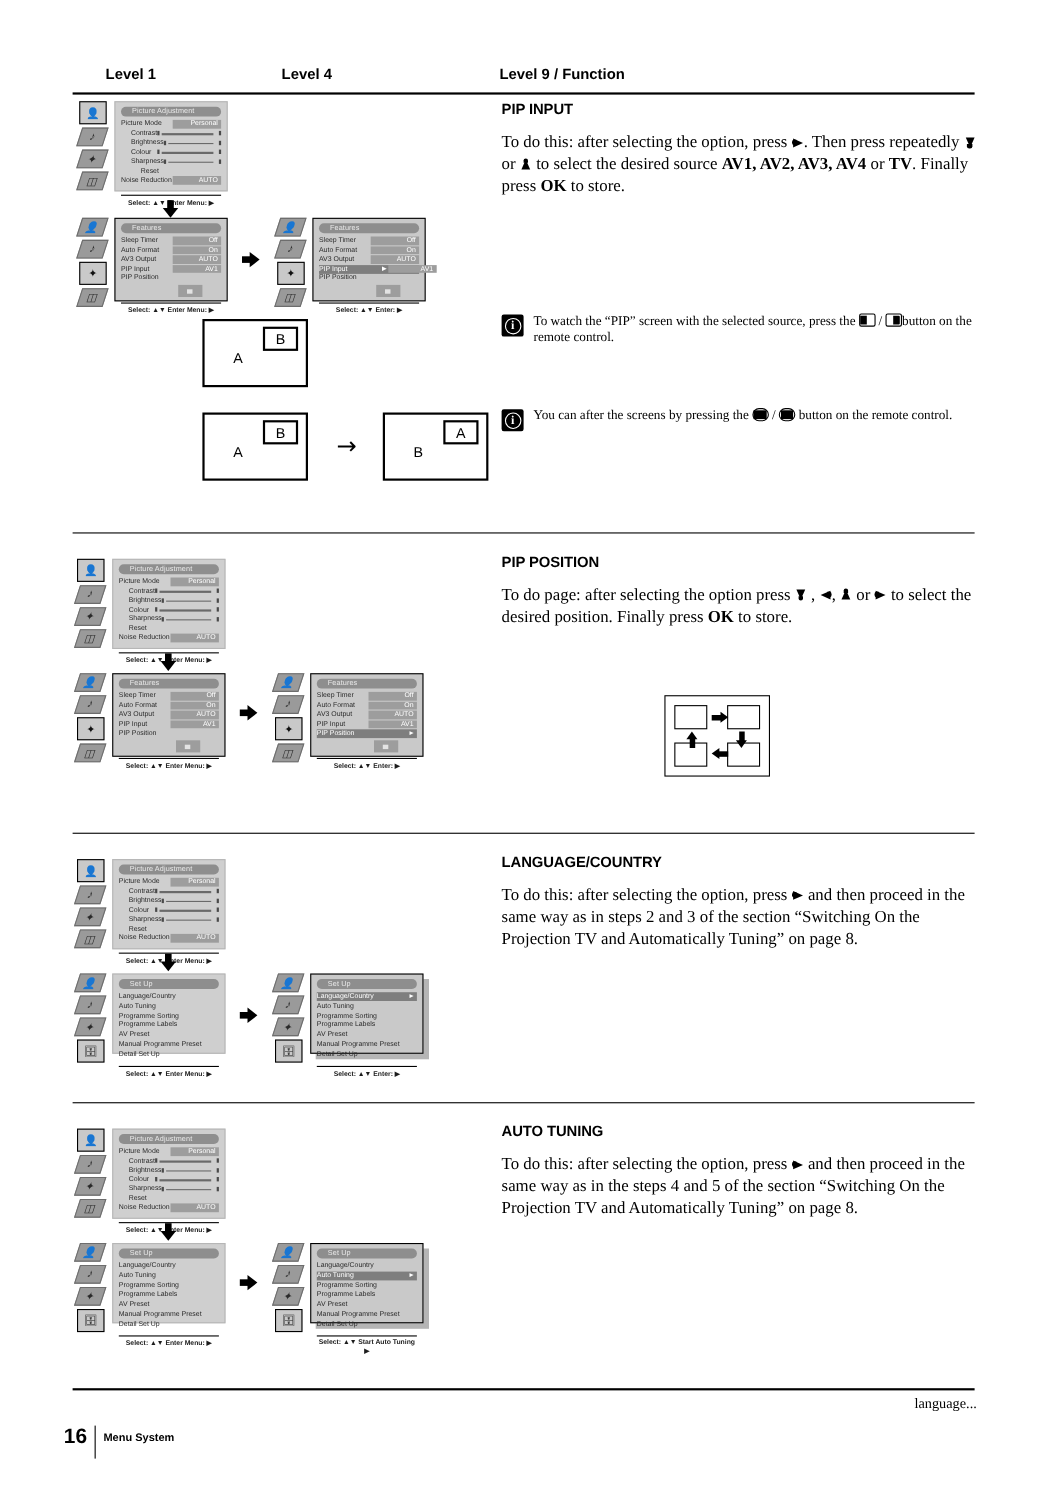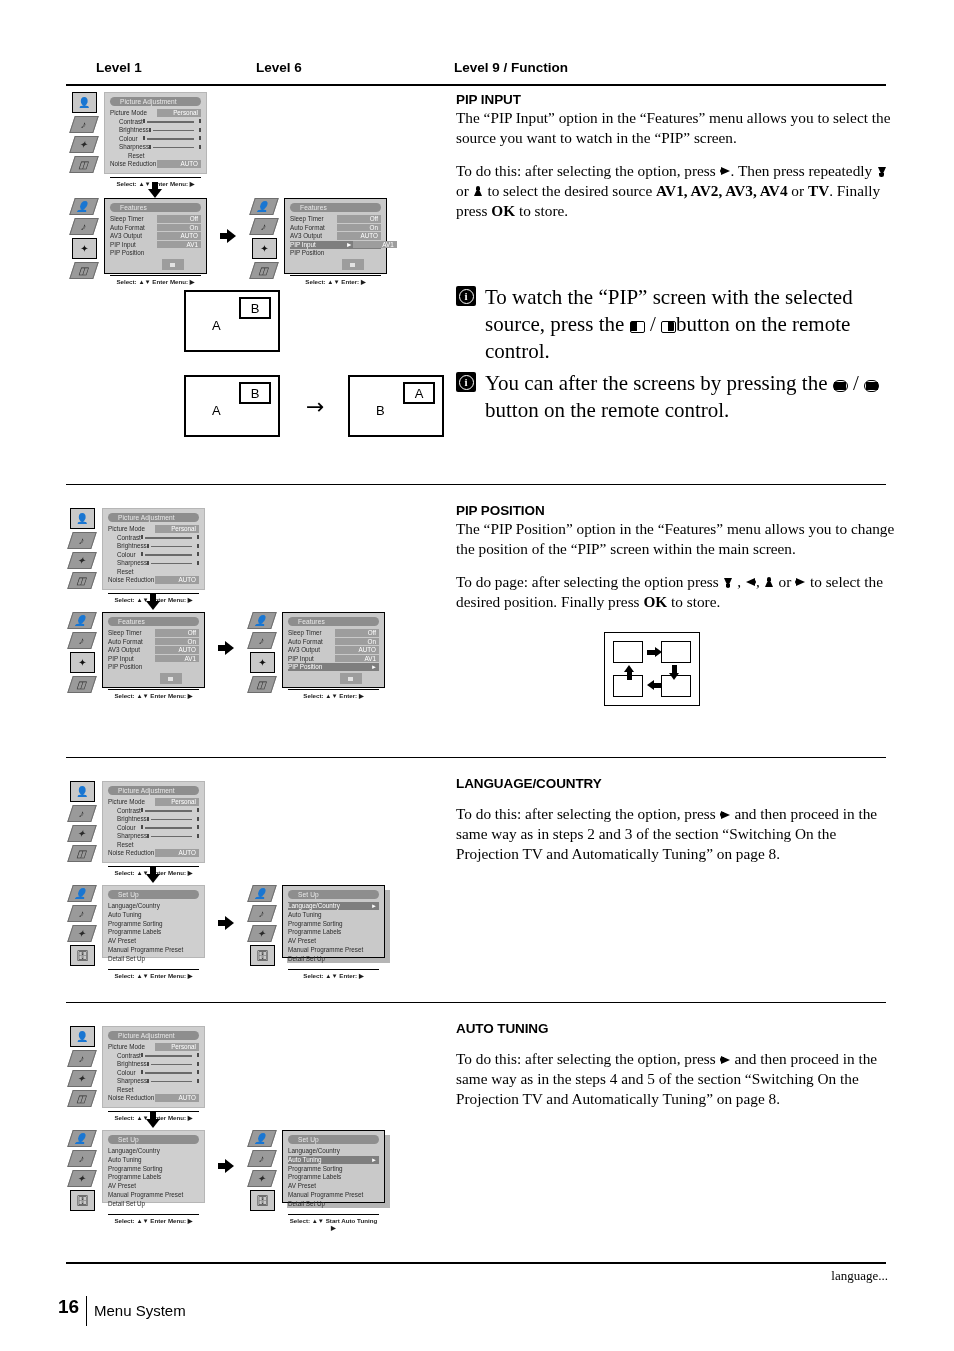--- a/index.html
+++ b/index.html
@@ -60,21 +60,21 @@
     background:#000; border-radius:2px;
     display:flex; align-items:center; justify-content:center;
   }
   .note .ibox .circ {
     width:15px; height:15px; border-radius:50%;
     border:1.6px solid #fff; color:#fff;
     font-family:"Liberation Serif", serif;
     font-weight:bold; font-size:11px; line-height:12px;
     display:flex; align-items:center; justify-content:center;
   }
-  .note .ntxt { font-size:21px; line-height:1.28;font-family:Liberation Serif, serif; }
+  .note .ntxt { font-size:12px; line-height:1.28;font-family:Liberation Serif, serif; }
 
   
   .rg { display:inline-block; vertical-align:-2px; width:15px; height:12px; position:relative; }
   .rg .fr { position:absolute; left:0; top:0; width:15px; height:12px;
             border:1.6px solid #000; border-radius:2px; background:#fff; }
   .rg .hf { position:absolute; top:1.6px; width:6px; height:8.8px; background:#000; }
   .rg.left .hf { left:1.6px; }
   .rg.right .hf { right:1.6px; border-radius:0 1px 1px 0; }
   .rg.swapA .fr { border-radius:7px; }
   .rg.swapA .hf { left:1.6px; width:11.8px; }
@@ -233,31 +233,31 @@
     position:absolute; left:58px; top:1296px;
     font-family:"Liberation Sans", sans-serif;
     font-weight:bold; font-size:19px;
   }
   .pagebar {
     position:absolute; left:86px; top:1296px; width:1px; height:30px; background:#000;
   }
   .pagelabel {
     position:absolute; left:94px; top:1302px;
     font-family:"Liberation Sans", sans-serif;
-    font-weight:normal; font-size:15px;
+    font-weight:bold; font-size:10px;
   }
 </style>
 </head>
 <body>
 
 <div class="page">
 
   <div class="col-headers">
     <span class="ch ch1">Level 1</span>
-    <span class="ch ch2">Level 6</span>
+    <span class="ch ch2">Level 4</span>
     <span class="ch ch3">Level 9 / Function</span>
   </div>
   <div class="rule-top"></div>
 
   <div class="osd" style="left:72px; top:92px; width:200px;">
     <div class="icons">
       <div class="icn sel">
           <span class="gl">👤</span>
         </div>
       <div class="icn">
@@ -416,21 +416,20 @@
     <div class="main" style="left:26px; top:26px;">A</div>
   </div>
   <div class="swaparrow" style="left:306px; top:396px;">→</div>
   <div class="tvbox" style="left:348px; top:375px; width:96px; height:62px;">
     <div class="sub" style="right:7px; top:5px; width:32px; height:22px;">A</div>
     <div class="main" style="left:26px; top:26px;">B</div>
   </div>
 
   <div class="txtcol" style="top:92px;">
     <div class="sec-title">PIP INPUT</div>
-    <p class="para">The “PIP Input” option in the “Features”  menu allows you to select the source you want to watch in the “PIP” screen.</p>
     <p class="para gap"><span>To do this: after selecting the option, press </span><span class="ar rt"><i></i></span><span>. Then press repeatedly </span><span class="ar dn"><i></i></span><span> or </span><span class="ar up"><i></i></span><span> to select the desired source </span><span class="b">AV1, AV2, AV3, AV4</span><span> or </span><span class="b">TV</span><span>. Finally press </span><span class="b">OK</span><span> to store.</span></p>
   </div>
 
   <div class="note" style="top:284px;">
     <div class="ibox">
         <div class="circ">i</div>
       </div>
     <div class="ntxt"><span>To watch the “PIP” screen with the selected source, press the </span><span class="rg left"><span class="fr"></span><span class="hf"></span></span><span> / </span><span class="rg right"><span class="fr"></span><span class="hf"></span></span><span>button on the remote control.</span></div>
   </div>
 
@@ -589,21 +588,20 @@
         <span class="lbl">PIP Position</span>
         <span class="carat">►</span>
       </div>
       <div class="blk"></div>
       <div class="foot" style="margin-top:5px;">Select: ▲▼   Enter: ▶</div>
     </div>
   </div>
 
   <div class="txtcol" style="top:503px;">
     <div class="sec-title">PIP POSITION</div>
-    <p class="para">The “PIP Position” option in the “Features” menu allows you to change the position of the “PIP” screen within the main screen.</p>
     <p class="para gap"><span>To do page: after selecting the option press </span><span class="ar dn"><i></i></span><span> , </span><span class="ar lt"><i></i></span><span>, </span><span class="ar up"><i></i></span><span> or </span><span class="ar rt"><i></i></span><span> to select the desired position. Finally press </span><span class="b">OK</span><span> to store.</span></p>
   </div>
 
   <div class="cycle" style="left:604px; top:632px; width:96px; height:74px;">
     <div class="q" style="left:8px; top:8px; width:30px; height:22px;"></div>
     <div class="q" style="right:8px; top:8px; width:30px; height:22px;"></div>
     <div class="q" style="left:8px; bottom:8px; width:30px; height:22px;"></div>
     <div class="q" style="right:8px; bottom:8px; width:30px; height:22px;"></div>
     <div class="ca r" style="left:42px; top:14px; width:15px; height:11px;"></div>
     <div class="ca d" style="right:19px; top:32px; width:11px; height:15px;"></div>

